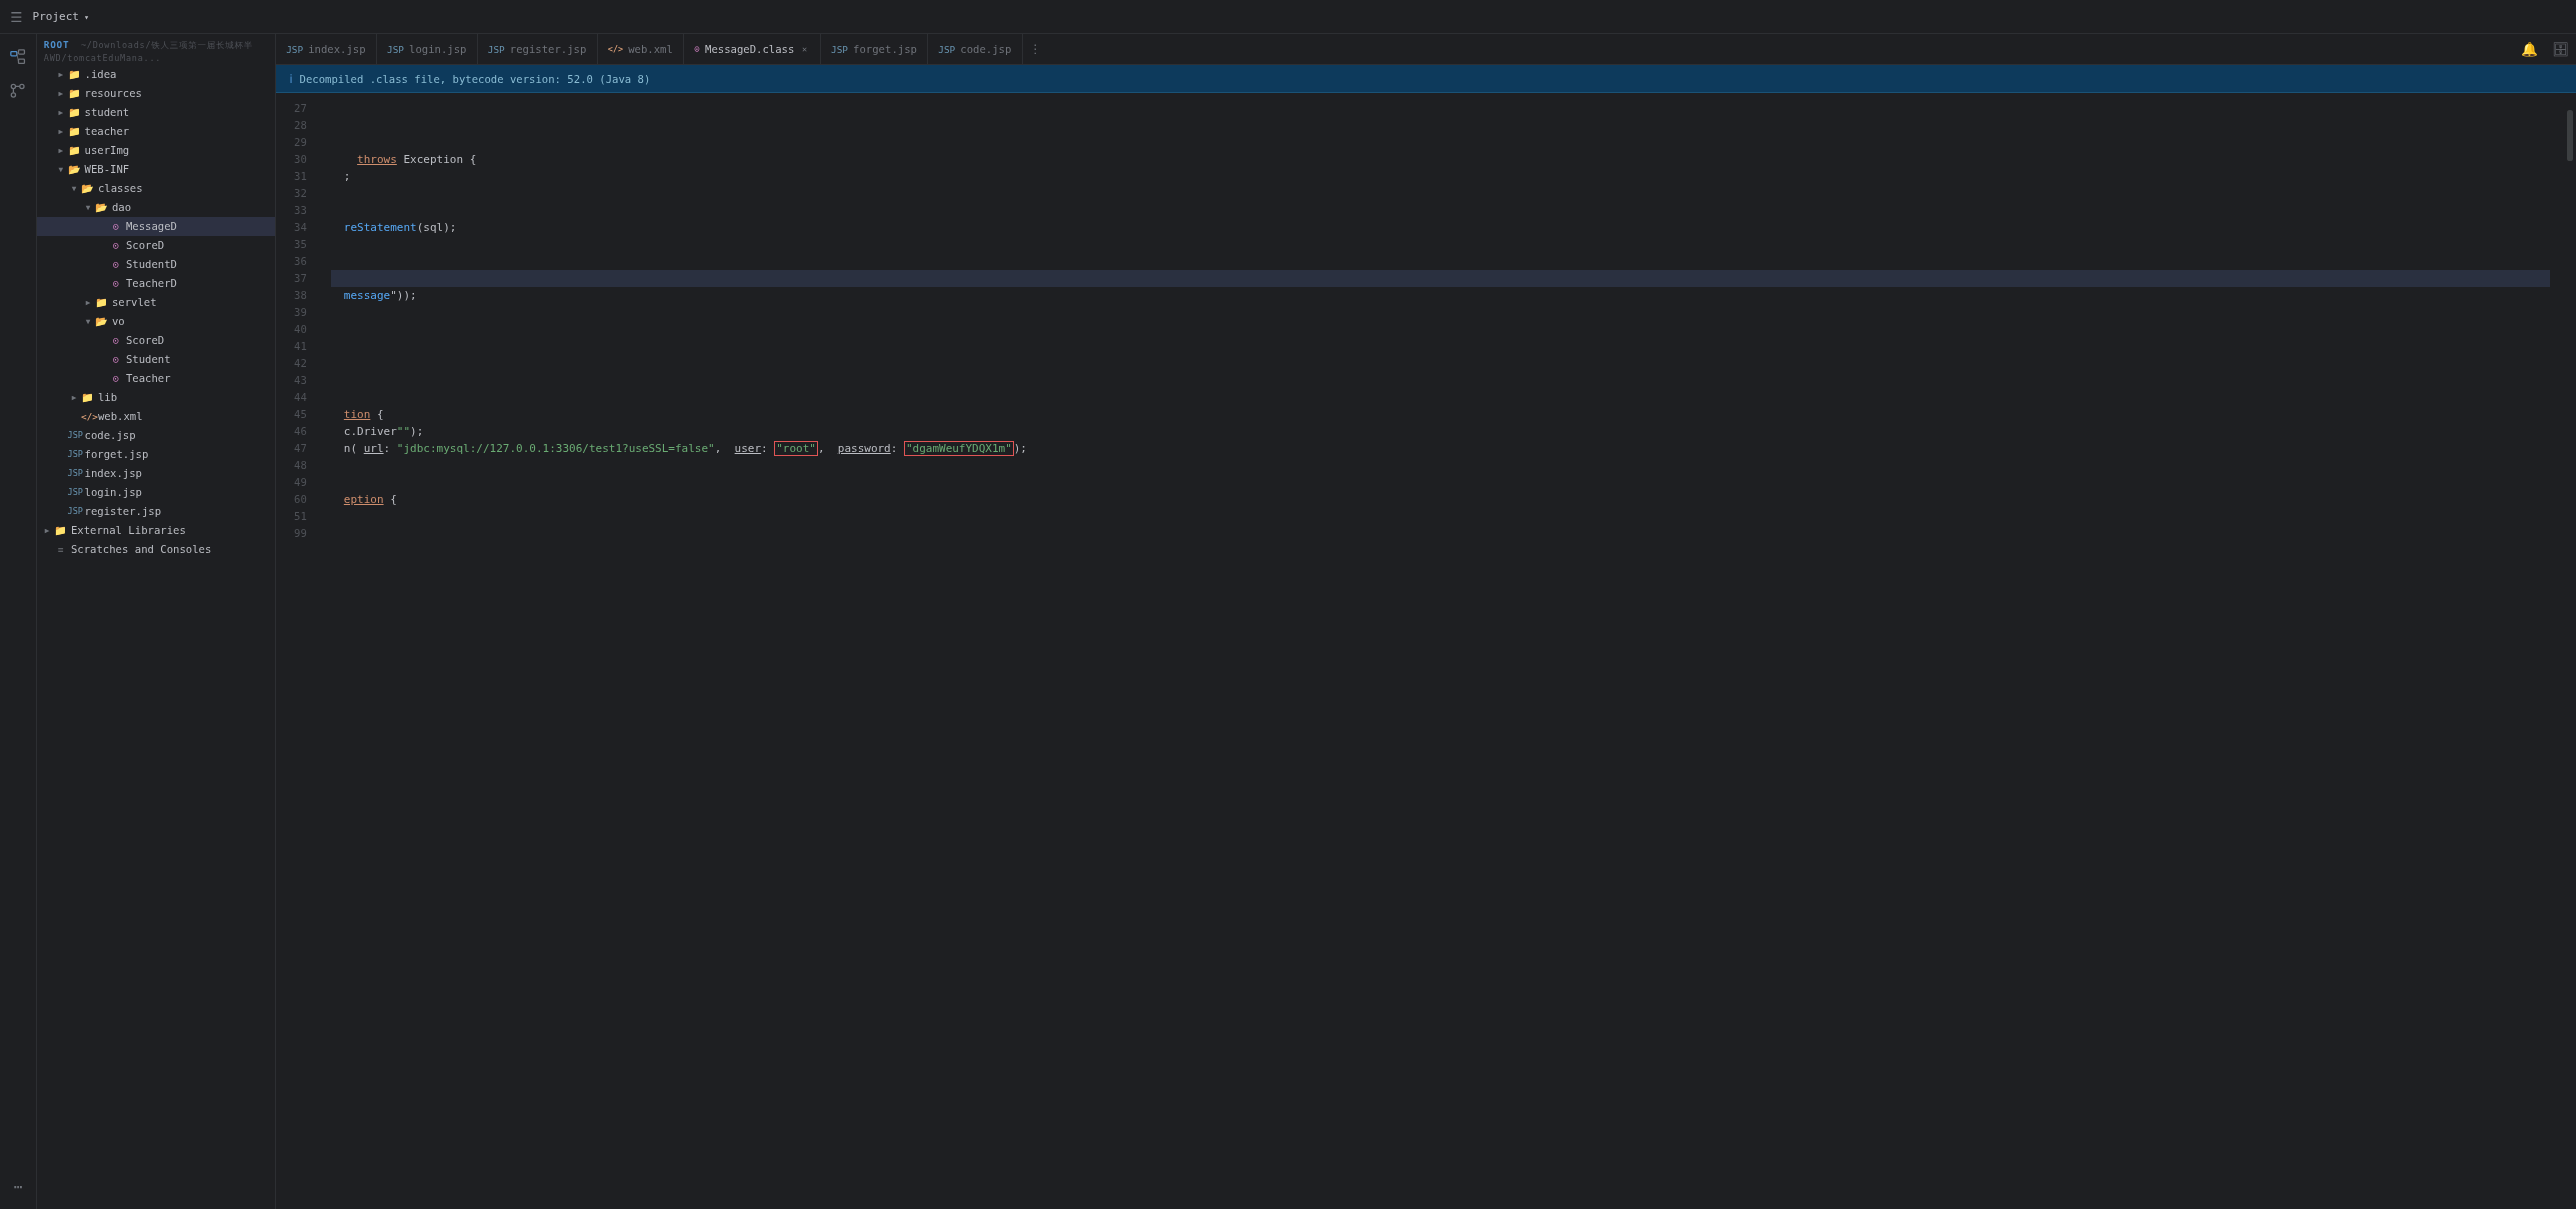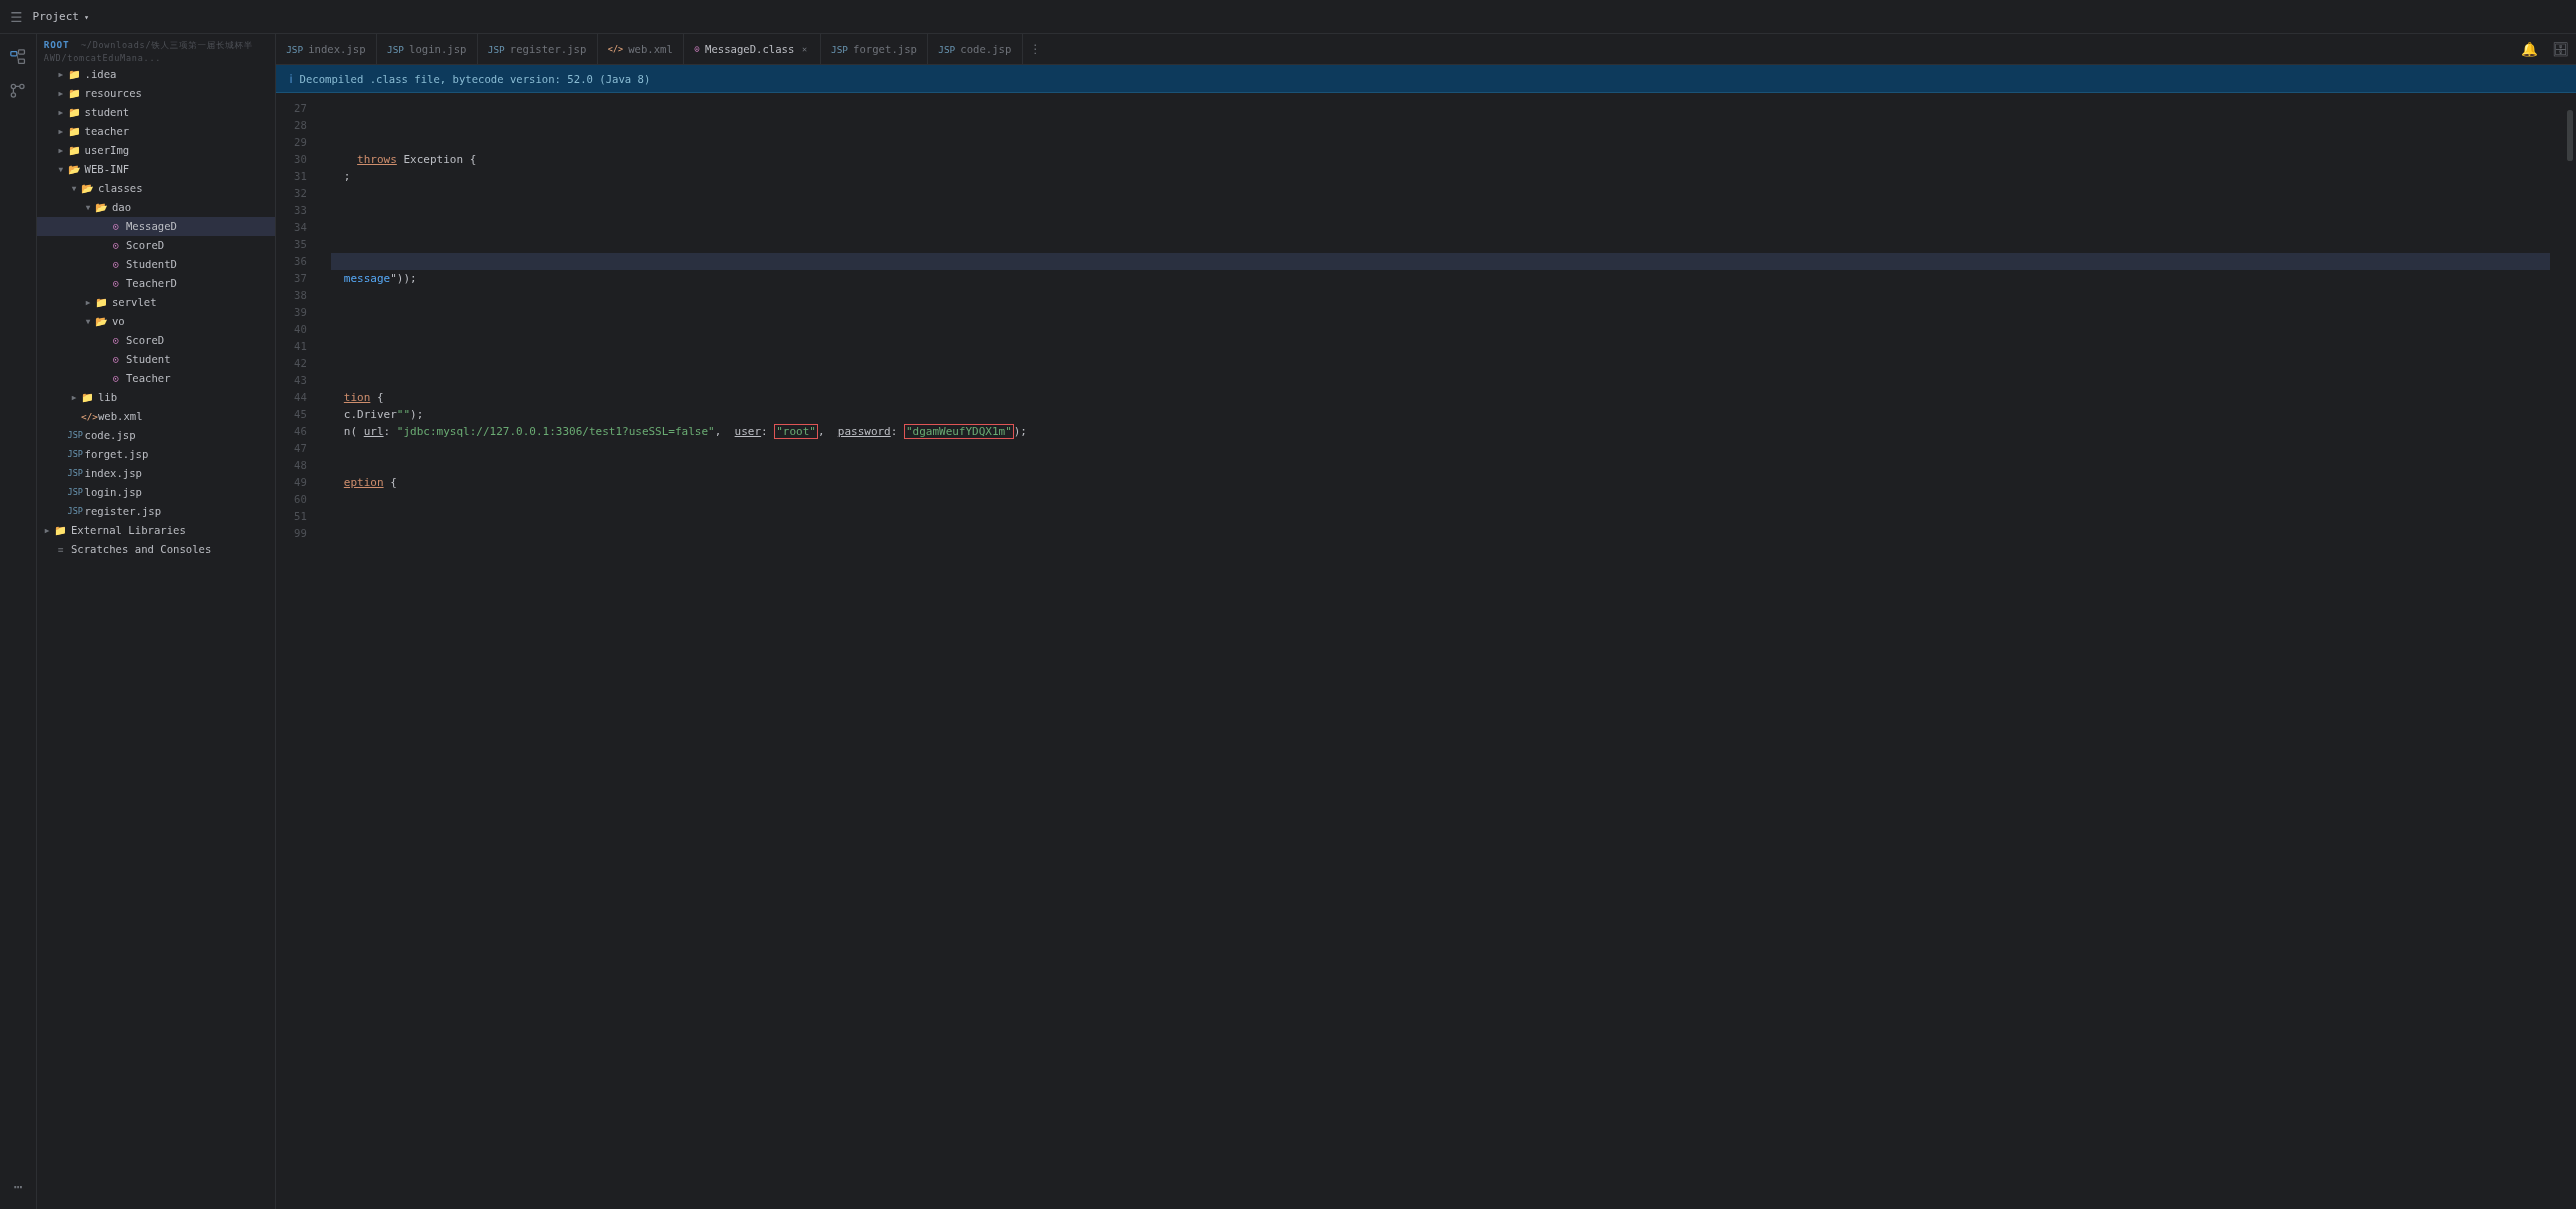--- a/index.html
+++ b/index.html
@@ -520,20 +520,21 @@
       </div>
 
       <div class="code-area">
         <span class="code-line"></span>
         <span class="code-line"></span>
         <span class="code-line"></span>
         <span class="code-line">    <span class="kw">throws</span> Exception {</span>
         <span class="code-line">  ;</span>
         <span class="code-line"></span>
         <span class="code-line"></span>
+        <span class="code-line">  <span class="fn">reStatement</span>(sql);</span>
         <span class="code-line"></span>
         <span class="code-line"></span>
         <span class="code-line highlighted"></span>
         <span class="code-line">  <span class="fn">message</span>"));</span>
         <span class="code-line"></span>
         <span class="code-line"></span>
         <span class="code-line"></span>
         <span class="code-line"></span>
         <span class="code-line"></span>
         <span class="code-line"></span>

